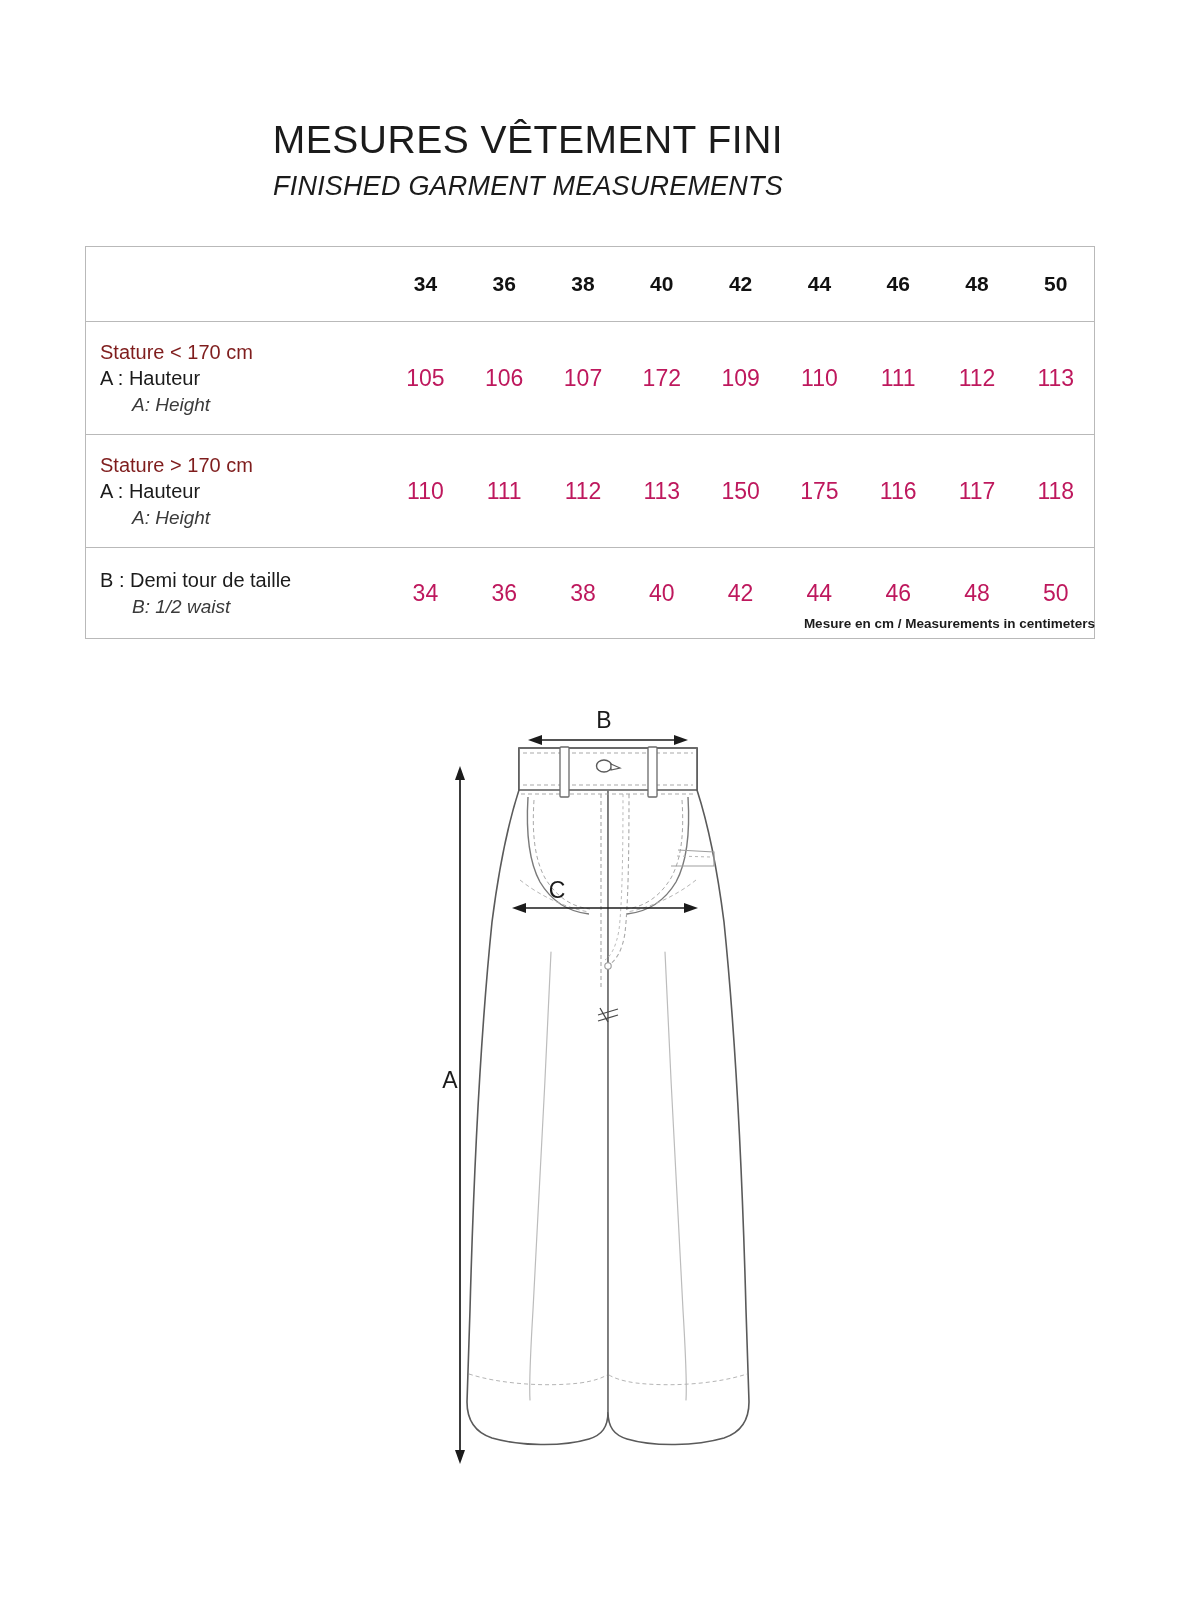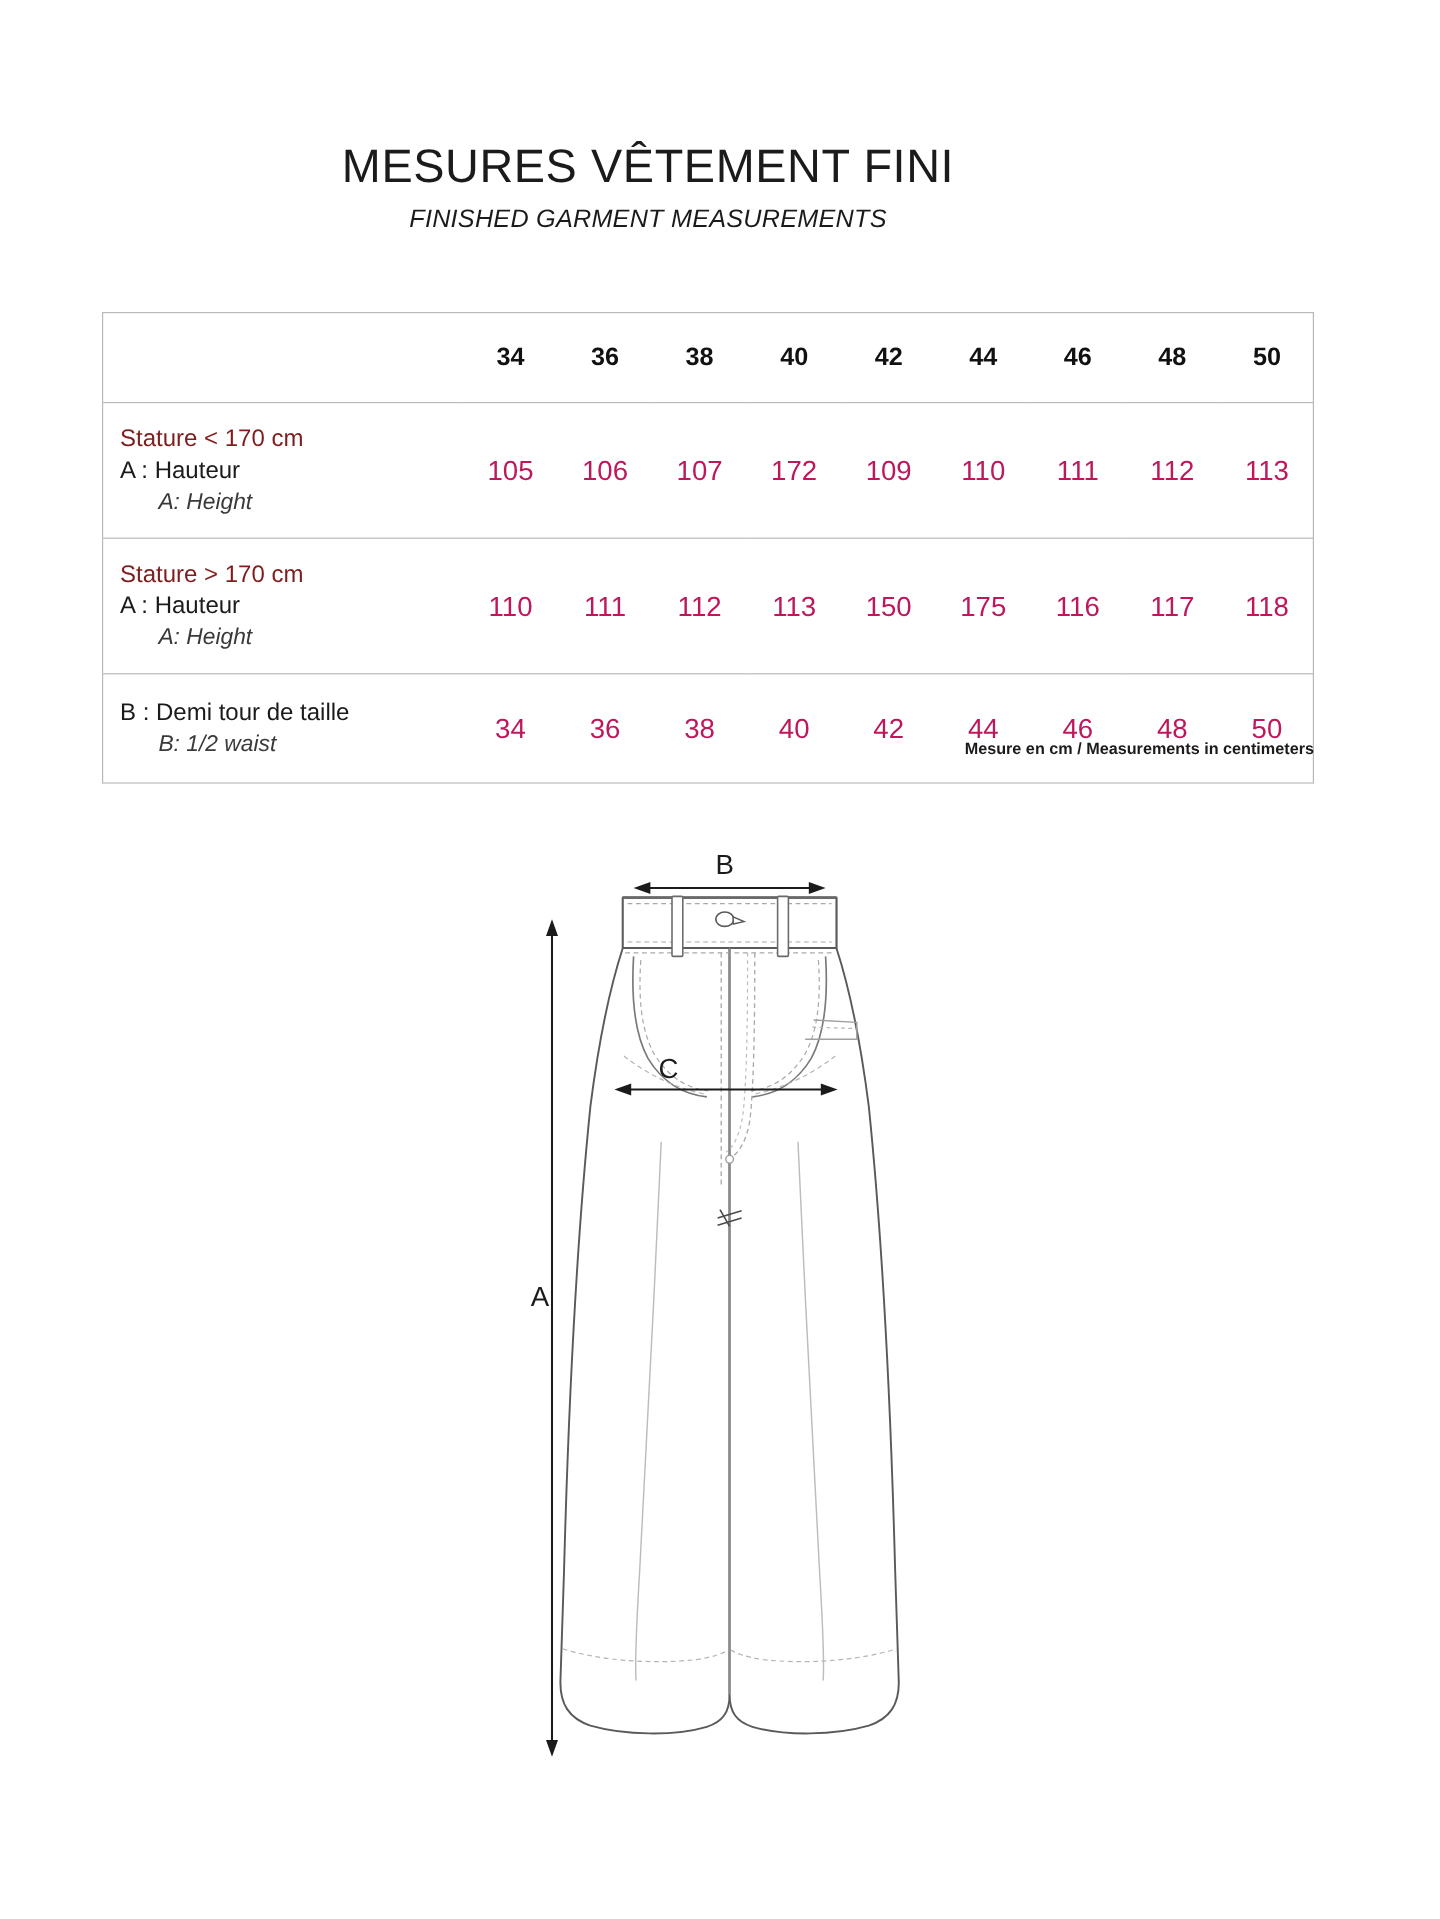--- a/index.html
+++ b/index.html
@@ -12,48 +12,48 @@
     height: 1599px;
     position: relative;
     font-family: "Liberation Sans", sans-serif;
     color: #1a1a1a;
     overflow: hidden;
   }
 
   
   .title-block {
     position: absolute;
-    left: 12px;
+    left: 0;
     top: 118px;
     width: 1056px;
     text-align: center;
   }
   .main-title {
     font-size: 39px;
     letter-spacing: 0.5px;
     font-weight: 400;
     color: #1b1b1b;
     line-height: 1.12;
     white-space: nowrap;
   }
   .sub-title {
-    font-size: 21px;
+    font-size: 27px;
     font-style: italic;
     font-weight: 500;
     letter-spacing: 0.2px;
     color: #1b1b1b;
     margin-top: 9px;
     white-space: nowrap;
   }
 
   
   .size-table {
     position: absolute;
     left: 85px;
-    top: 260px;
+    top: 246px;
     width: 1010px;
     border: 1px solid #b9b9b9;
     border-collapse: collapse;
     box-sizing: border-box;
   }
   .size-table table {
     width: 100%;
     border-collapse: collapse;
     table-layout: fixed;
   }

